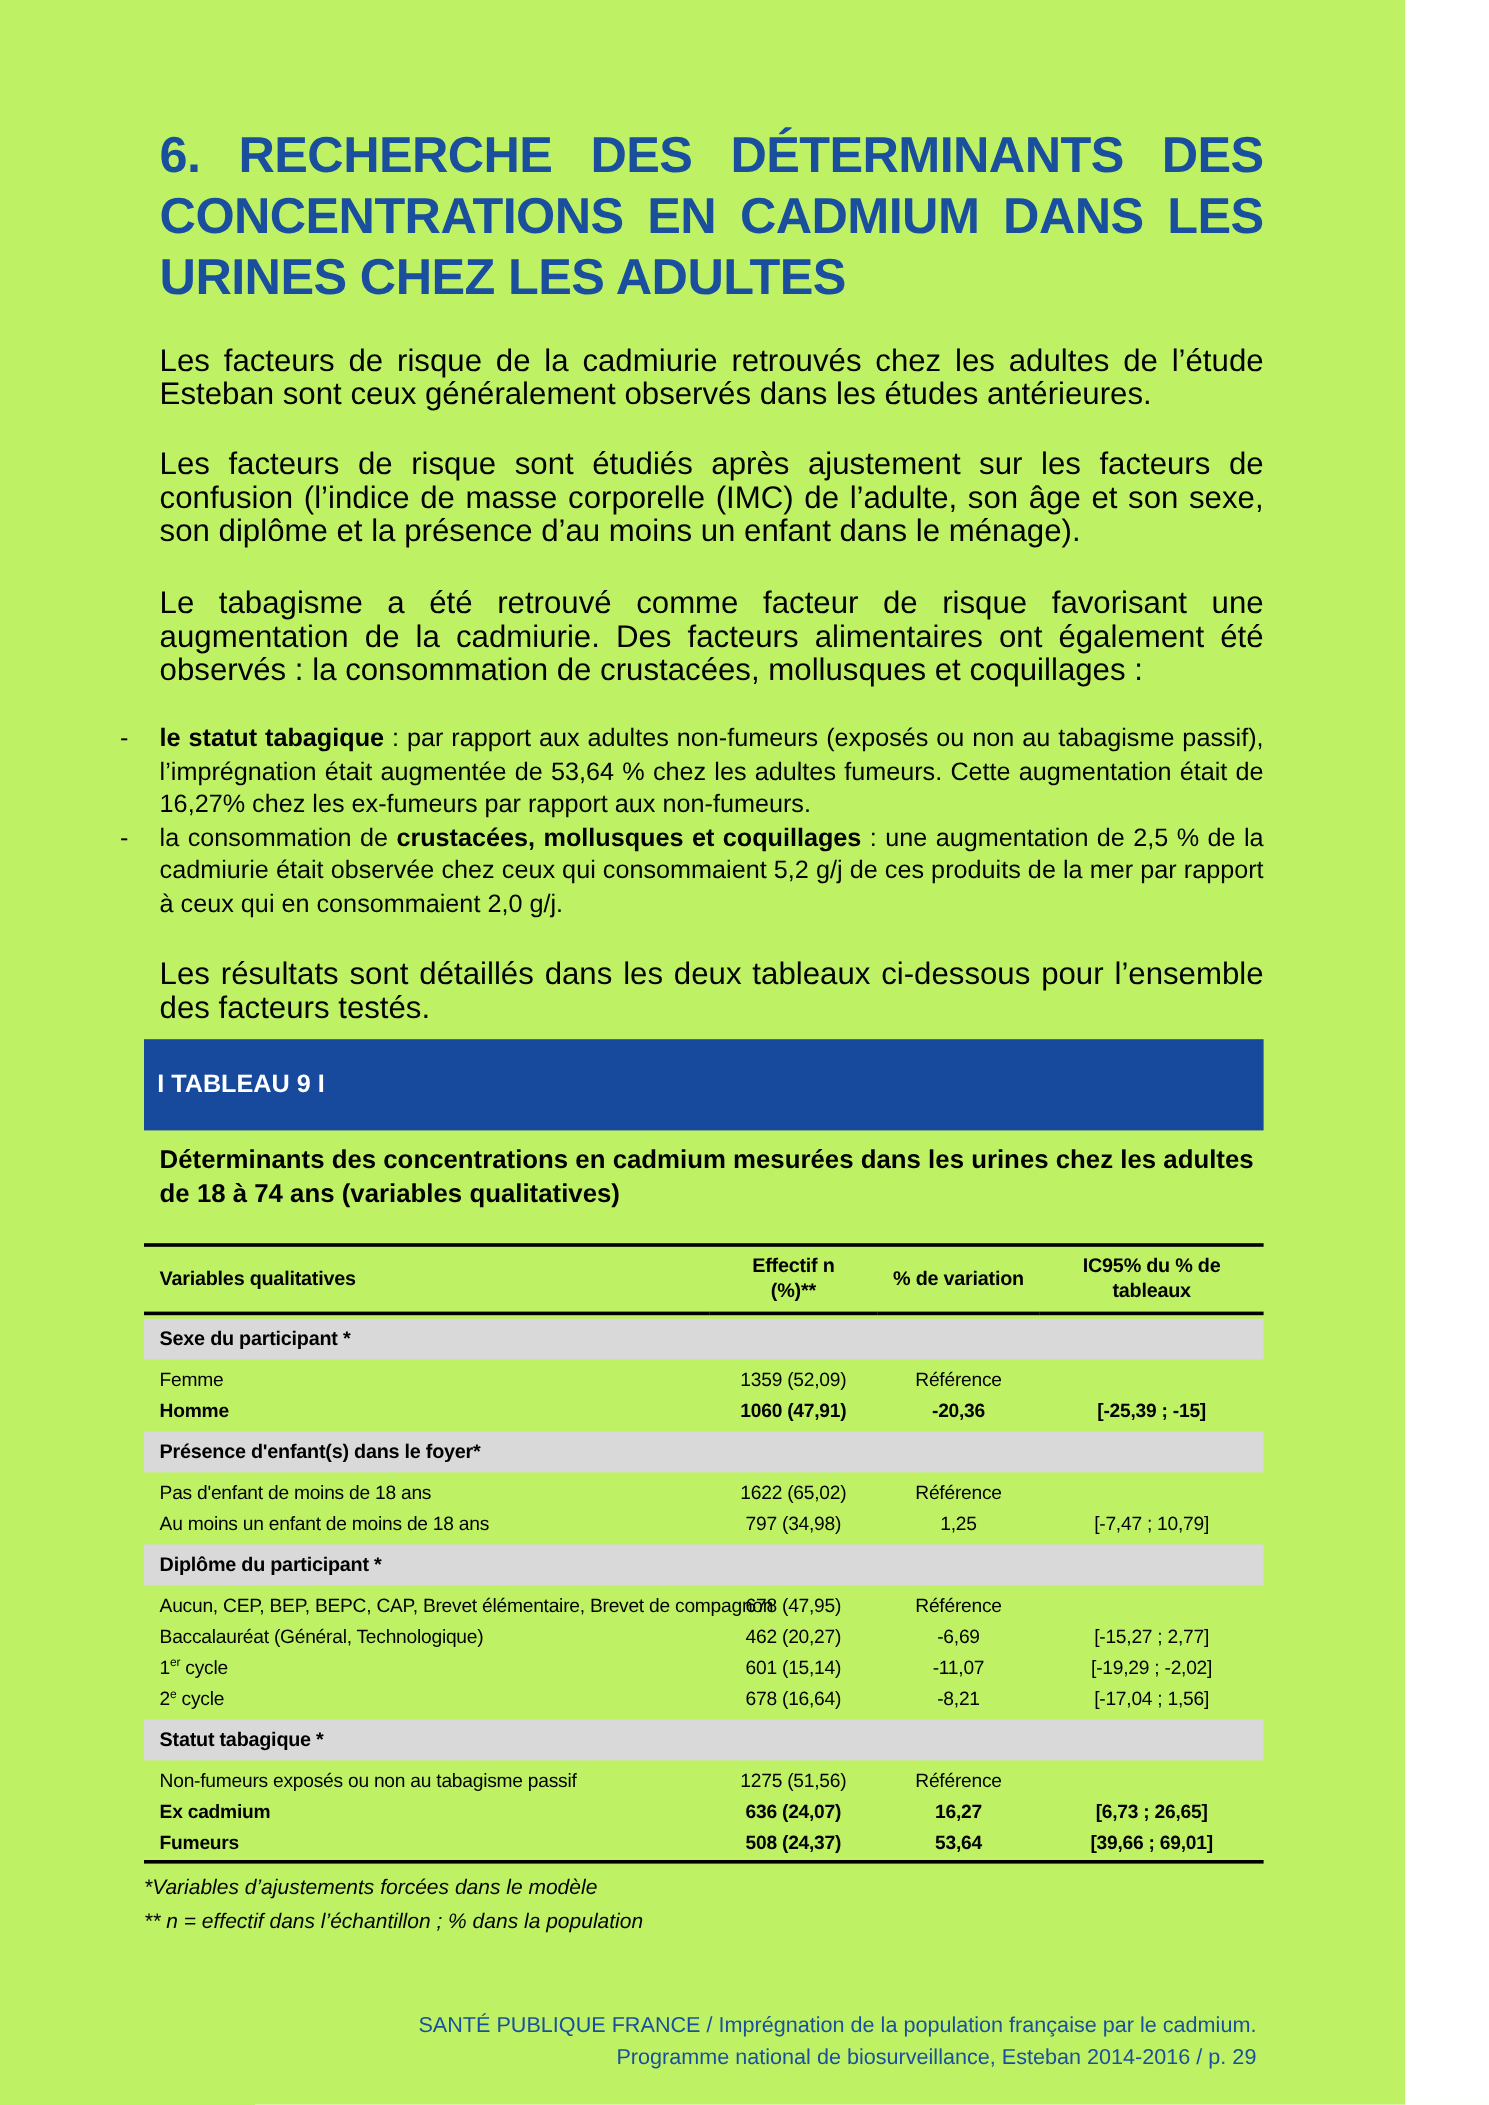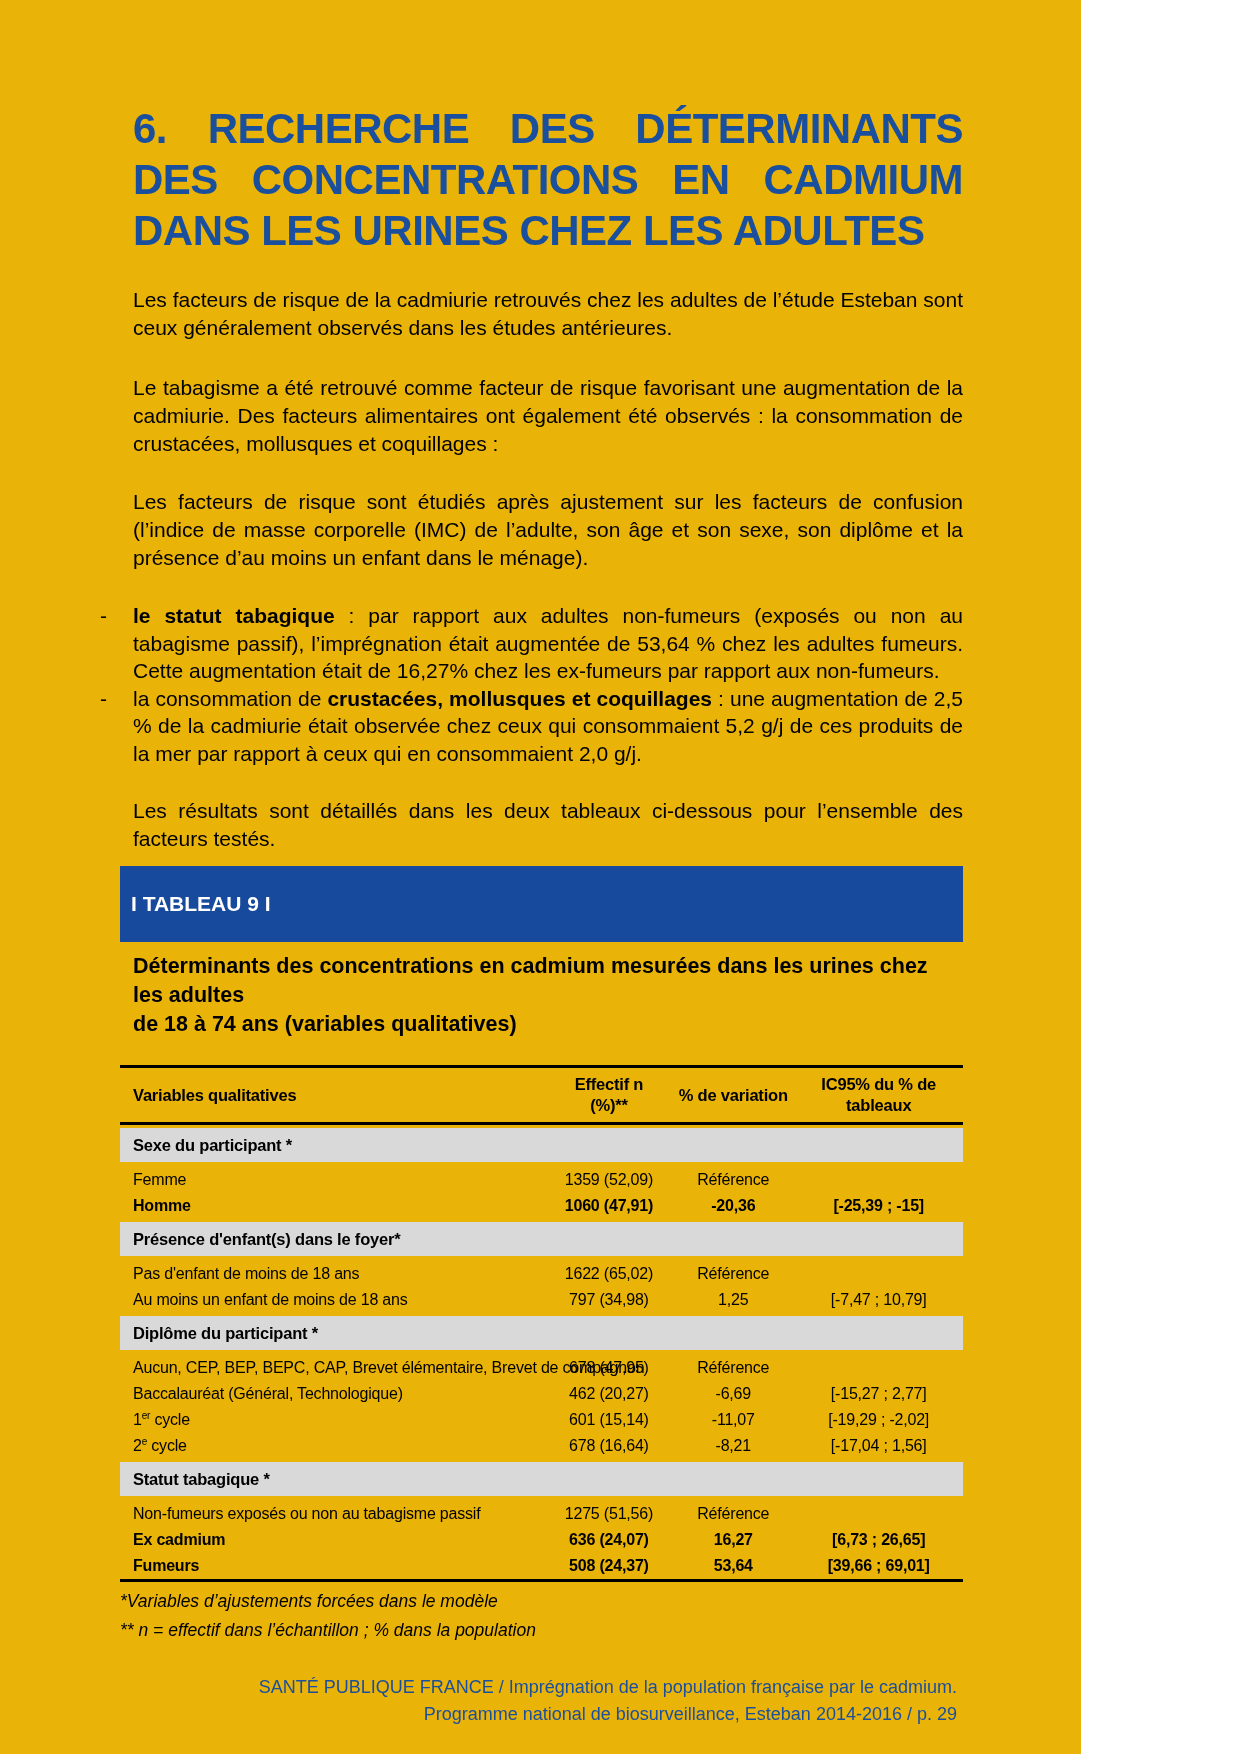--- a/index.html
+++ b/index.html
@@ -1,38 +1,38 @@
 <!DOCTYPE html>
 <html><head>
 <meta charset="utf-8">
 <style>
   html,body{margin:0;padding:0;background:#ffffff;}
   .page{
     position:relative;
-    width:1081px;height:1754px;
-    background:#eab308;
+    width:1171px;height:1754px;
+    background:#bef264;
     font-family:"Liberation Sans",sans-serif;
     color:#000;
     overflow:hidden;
   }
   .content{padding:0 118px 0 120px;}
 
   .heading{
     margin:103px 0 0 13px;
     color:#1a4f9e;
     font-size:42px;
     font-weight:bold;
     line-height:51px;
     text-align:justify;
     letter-spacing:-0.5px;
   }
 
   .body-text{
     margin:30px 0 0 13px;
-    font-size:21px;
+    font-size:26px;
     line-height:28px;
     text-align:justify;
   }
   .para3{margin-top:32px;}
 
   .bullets{margin:30px 0 0 -20px;}
   .bullet{display:flex;font-size:21px;line-height:27.5px;}
   .bullet .dash{flex:0 0 33px;width:33px;}
   .bullet .btext{flex:1;text-align:justify;}
 
@@ -123,22 +123,22 @@
 </style>
 </head>
 <body>
 
 <div class="page">
   <div class="content">
 
     <h1 class="heading">6. RECHERCHE DES DÉTERMINANTS DES CONCENTRATIONS EN CADMIUM DANS LES URINES CHEZ LES ADULTES</h1>
 
     <p class="body-text">Les facteurs de risque de la cadmiurie retrouvés chez les adultes de l’étude Esteban sont ceux généralement observés dans les études antérieures.</p>
+    <p class="body-text">Les facteurs de risque sont étudiés après ajustement sur les facteurs de confusion (l’indice de masse corporelle (IMC) de l’adulte, son âge et son sexe, son diplôme et la présence d’au moins un enfant dans le ménage).</p>
     <p class="body-text para3">Le tabagisme a été retrouvé comme facteur de risque favorisant une augmentation de la cadmiurie. Des facteurs alimentaires ont également été observés : la consommation de crustacées, mollusques et coquillages :</p>
-    <p class="body-text">Les facteurs de risque sont étudiés après ajustement sur les facteurs de confusion (l’indice de masse corporelle (IMC) de l’adulte, son âge et son sexe, son diplôme et la présence d’au moins un enfant dans le ménage).</p>
 
     <div class="bullets">
       <div class="bullet">
         <span class="dash">-</span>
         <span class="btext"><b>le statut tabagique</b><span> : par rapport aux adultes non-fumeurs (exposés ou non au tabagisme passif), l’imprégnation était augmentée de 53,64 % chez les adultes fumeurs. Cette augmentation était de 16,27% chez les ex-fumeurs par rapport aux non-fumeurs.</span></span>
       </div>
       <div class="bullet">
         <span class="dash">-</span>
         <span class="btext"><span>la consommation de </span><b>crustacées, mollusques et coquillages</b><span> : une augmentation de 2,5 % de la cadmiurie était observée chez ceux qui consommaient 5,2 g/j de ces produits de la mer par rapport à ceux qui en consommaient 2,0 g/j.</span></span>
       </div>

